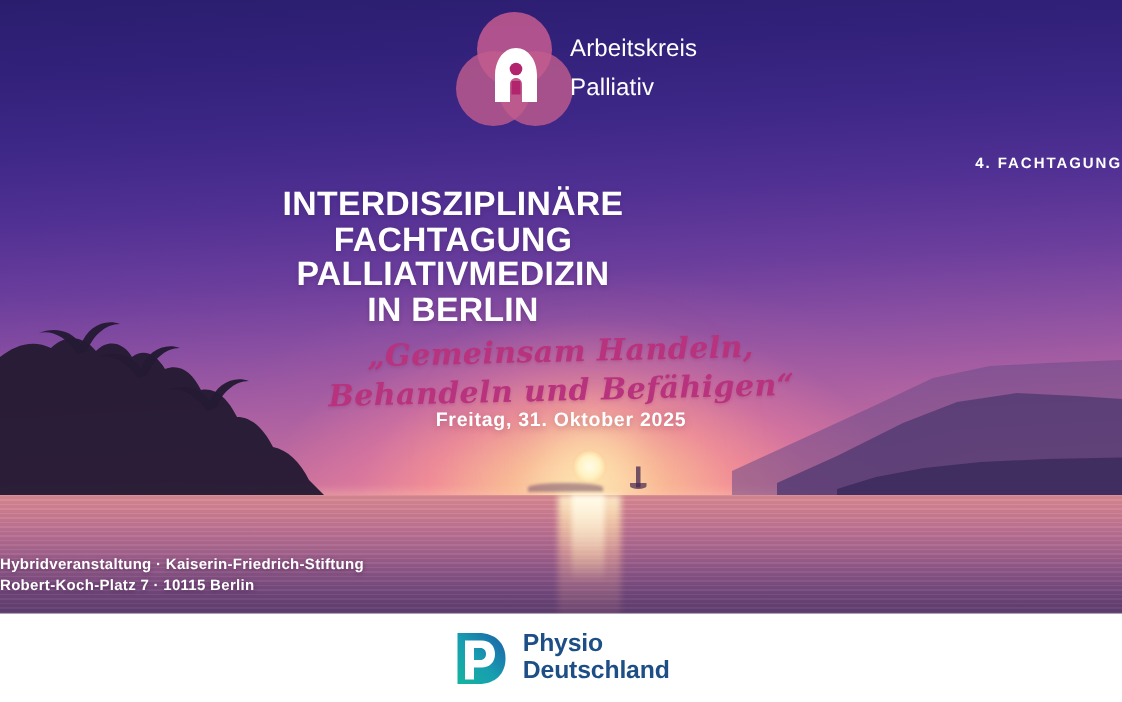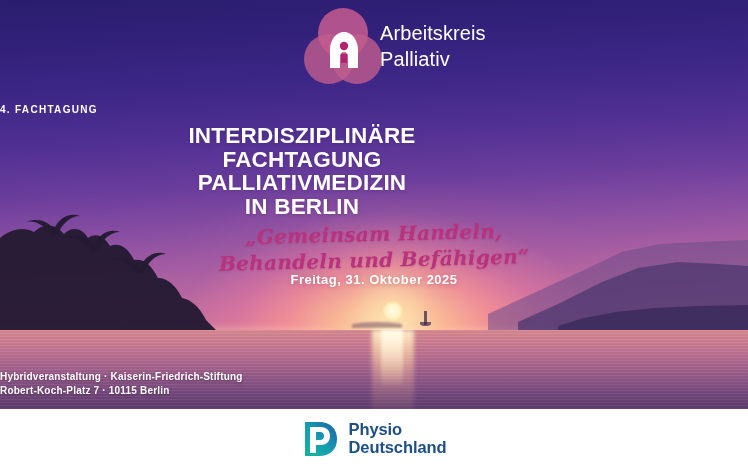--- a/index.html
+++ b/index.html
@@ -132,31 +132,31 @@
   .c-right{ left:28px; top:26px; background:#c25c8d; opacity:.80; }
   .a-glyph {
     position:absolute; left:24px; top:22px; width:32px; height:40px;
     z-index:3;
   }
   .logo-txt {
     position:absolute; left:80px; top:14px;
     width:120px;
     color:#ffffff;
     font-weight:300;
-    font-size:20px;
+    font-size:16px;
     line-height:26px;
     letter-spacing:.1px;
     text-align:left;
   }
   .logo-l2 { padding-right:2px; }
 
   
   .kicker {
     position:absolute; left:0; top:104px; width:748px;
-    text-align:left; color:#ffffff;
+    text-align:right; color:#ffffff;
     font-size:10px; font-weight:bold; letter-spacing:1.3px;
   }
   .title {
     position:absolute; left:0; top:124px; width:604px;
     text-align:center; color:#ffffff;
     font-size:22.5px; font-weight:bold; line-height:23.5px;
     letter-spacing:.2px;
     text-shadow:0 1px 3px rgba(70,30,80,0.28);
   }
   .script {

